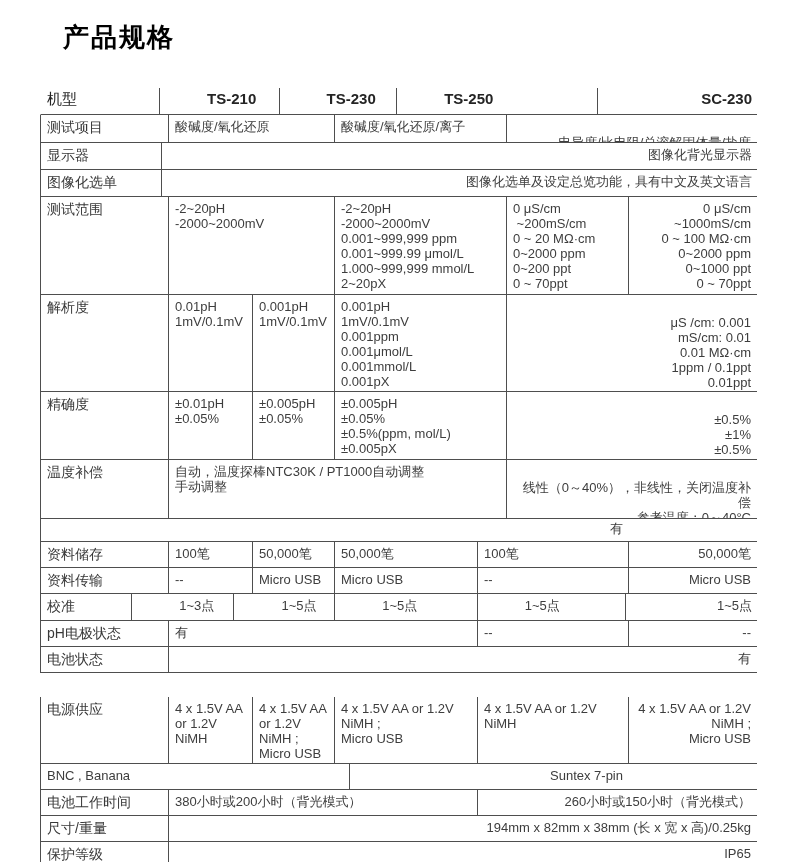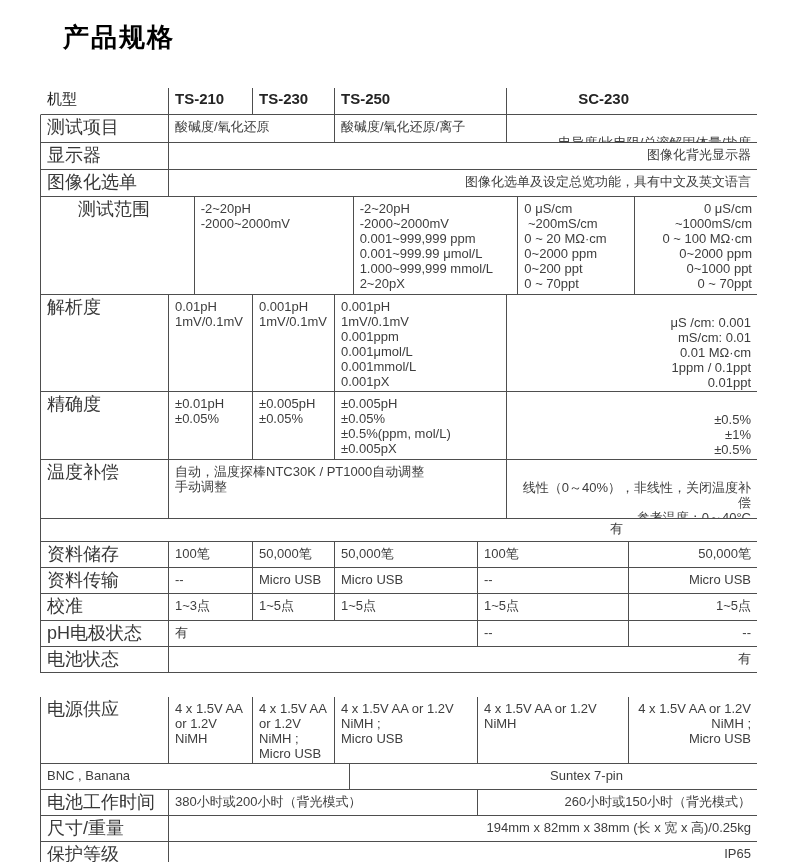--- a/index.html
+++ b/index.html
@@ -8,28 +8,28 @@
   .title{position:absolute;left:55px;top:12px;margin:8px;font-size:26px;font-weight:bold;
          color:#000000;letter-spacing:2px;}
   .table{position:absolute;left:40px;top:88px;width:717px;}
   .row{display:flex;box-sizing:border-box;width:717px;
        border-bottom:1.5px solid #4e4e4e;border-left:1.5px solid #4e4e4e;}
   .row.no-left{border-left:1.5px solid transparent;}
   .cell{box-sizing:border-box;border-right:1.5px solid #4e4e4e;
         padding:4px 5px 2px 6px;font-size:13px;line-height:15px;
         white-space:pre-line;overflow:hidden;}
   .cell.end{border-right:none;text-align:right;}
-  .c-label{width:128px;font-size:18px;line-height:16px;color:#383838;}
+  .c-label{width:128px;font-size:14px;line-height:16px;color:#383838;}
   .hdr{font-weight:bold;font-size:15px;color:#242424;padding-top:3px;}
   .hdr-label{font-weight:normal;}
   .w84{width:84px;} .w82{width:82px;} .w166{width:166px;} .w172{width:172px;}
   .w122{width:122px;} .w127{width:127px;} .w143{width:143px;} .w151{width:151px;}
   .w249{width:249px;margin-top:16px;} .w278{width:278px;} .w309{width:309px;} .w338{width:338px;}
   .w587{width:587px;}
-  .h27{height:27px;} .h28{height:28px;} .h98{height:98px;padding-left:31px;} .h97{height:97px;}
+  .h27{height:27px;gap:41px;} .h28{height:28px;} .h98{height:98px;} .h97{height:97px;}
   .h68{height:68px;} .h59{height:59px;} .h23{height:23px;} .h26{height:26px;}
   .h67{height:67px;margin-top:24px;}
   .h23 .cell{padding-top:2px;}
 </style>
 </head>
 <body>
 
 <h1 class="title">产品规格</h1>
 
 <div class="table">

